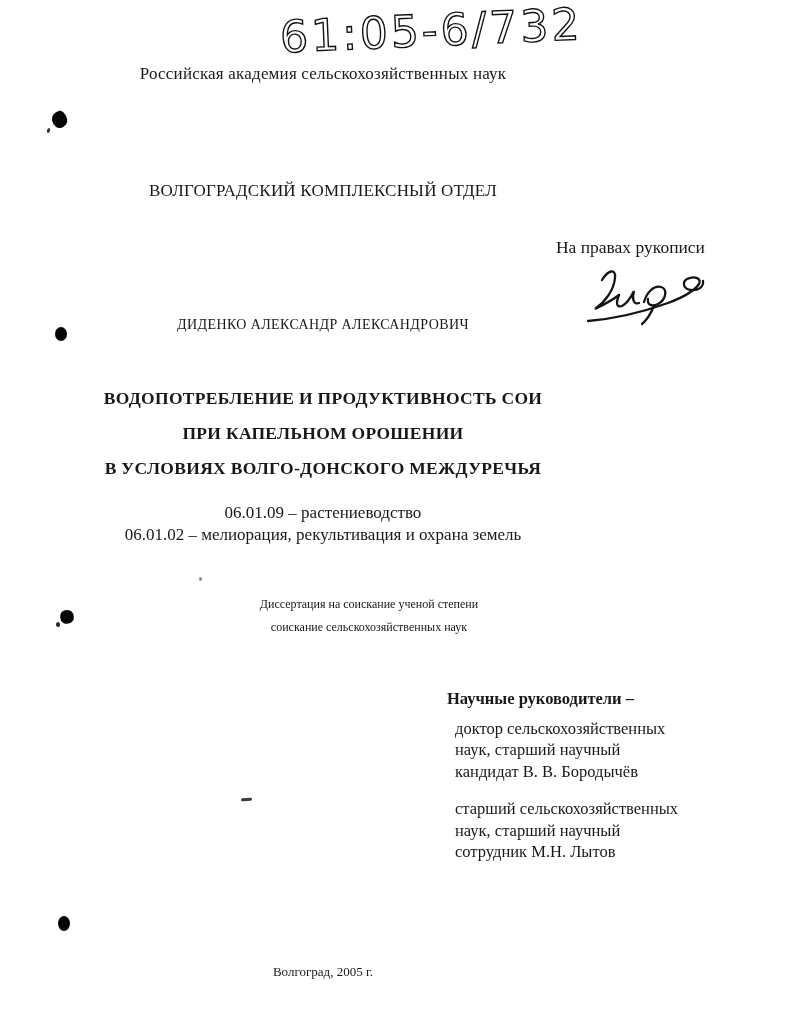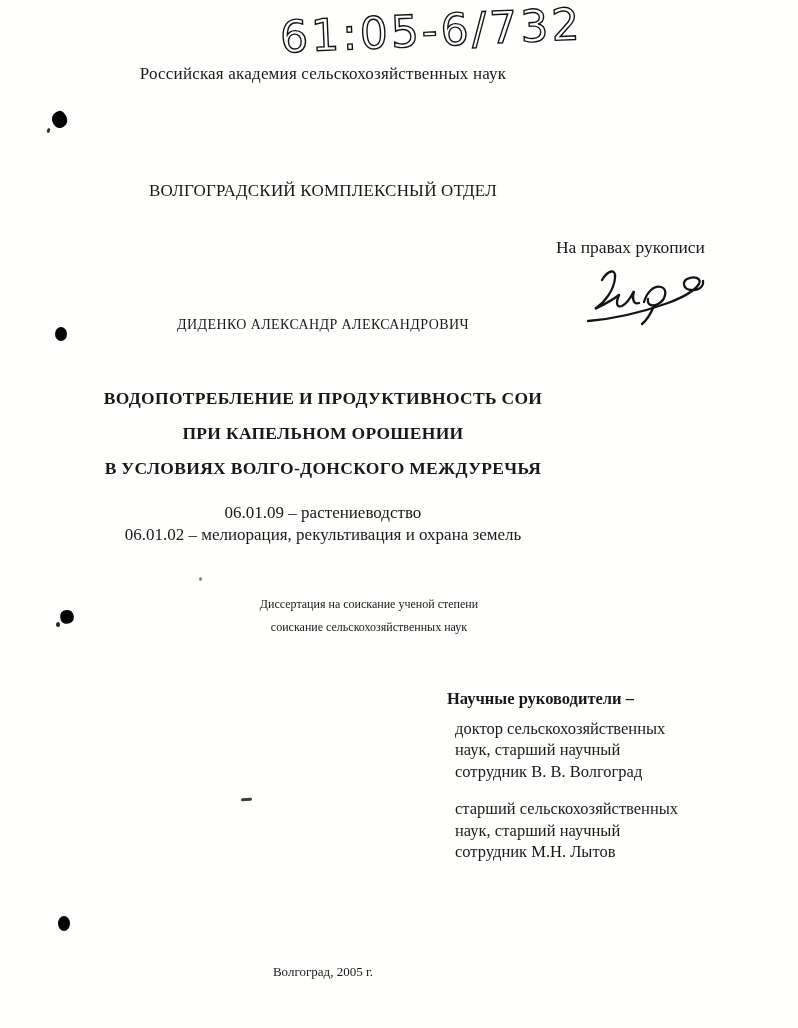--- a/index.html
+++ b/index.html
@@ -171,21 +171,21 @@
   <div class="abs centered thesis-block">
     <div>Диссертация на соискание ученой степени</div>
     <div>соискание сельскохозяйственных наук</div>
   </div>
 
   <div class="abs advisors-block">
     <div class="advisors-heading">Научные руководители –</div>
     <p class="advisor-par">
       <span>доктор сельскохозяйственных</span><br>
       <span>наук, старший научный</span><br>
-      <span>сотрудник В. В. Волгоград</span>
+      <span>кандидат В. В. Бородычёв</span>
     </p>
     <p class="advisor-par second">
       <span>старший сельскохозяйственных</span><br>
       <span>наук, старший научный</span><br>
       <span>сотрудник М.Н. Лытов</span>
     </p>
   </div>
 
   <div class="abs centered footer-line">Волгоград, 2005 г.</div>
 

